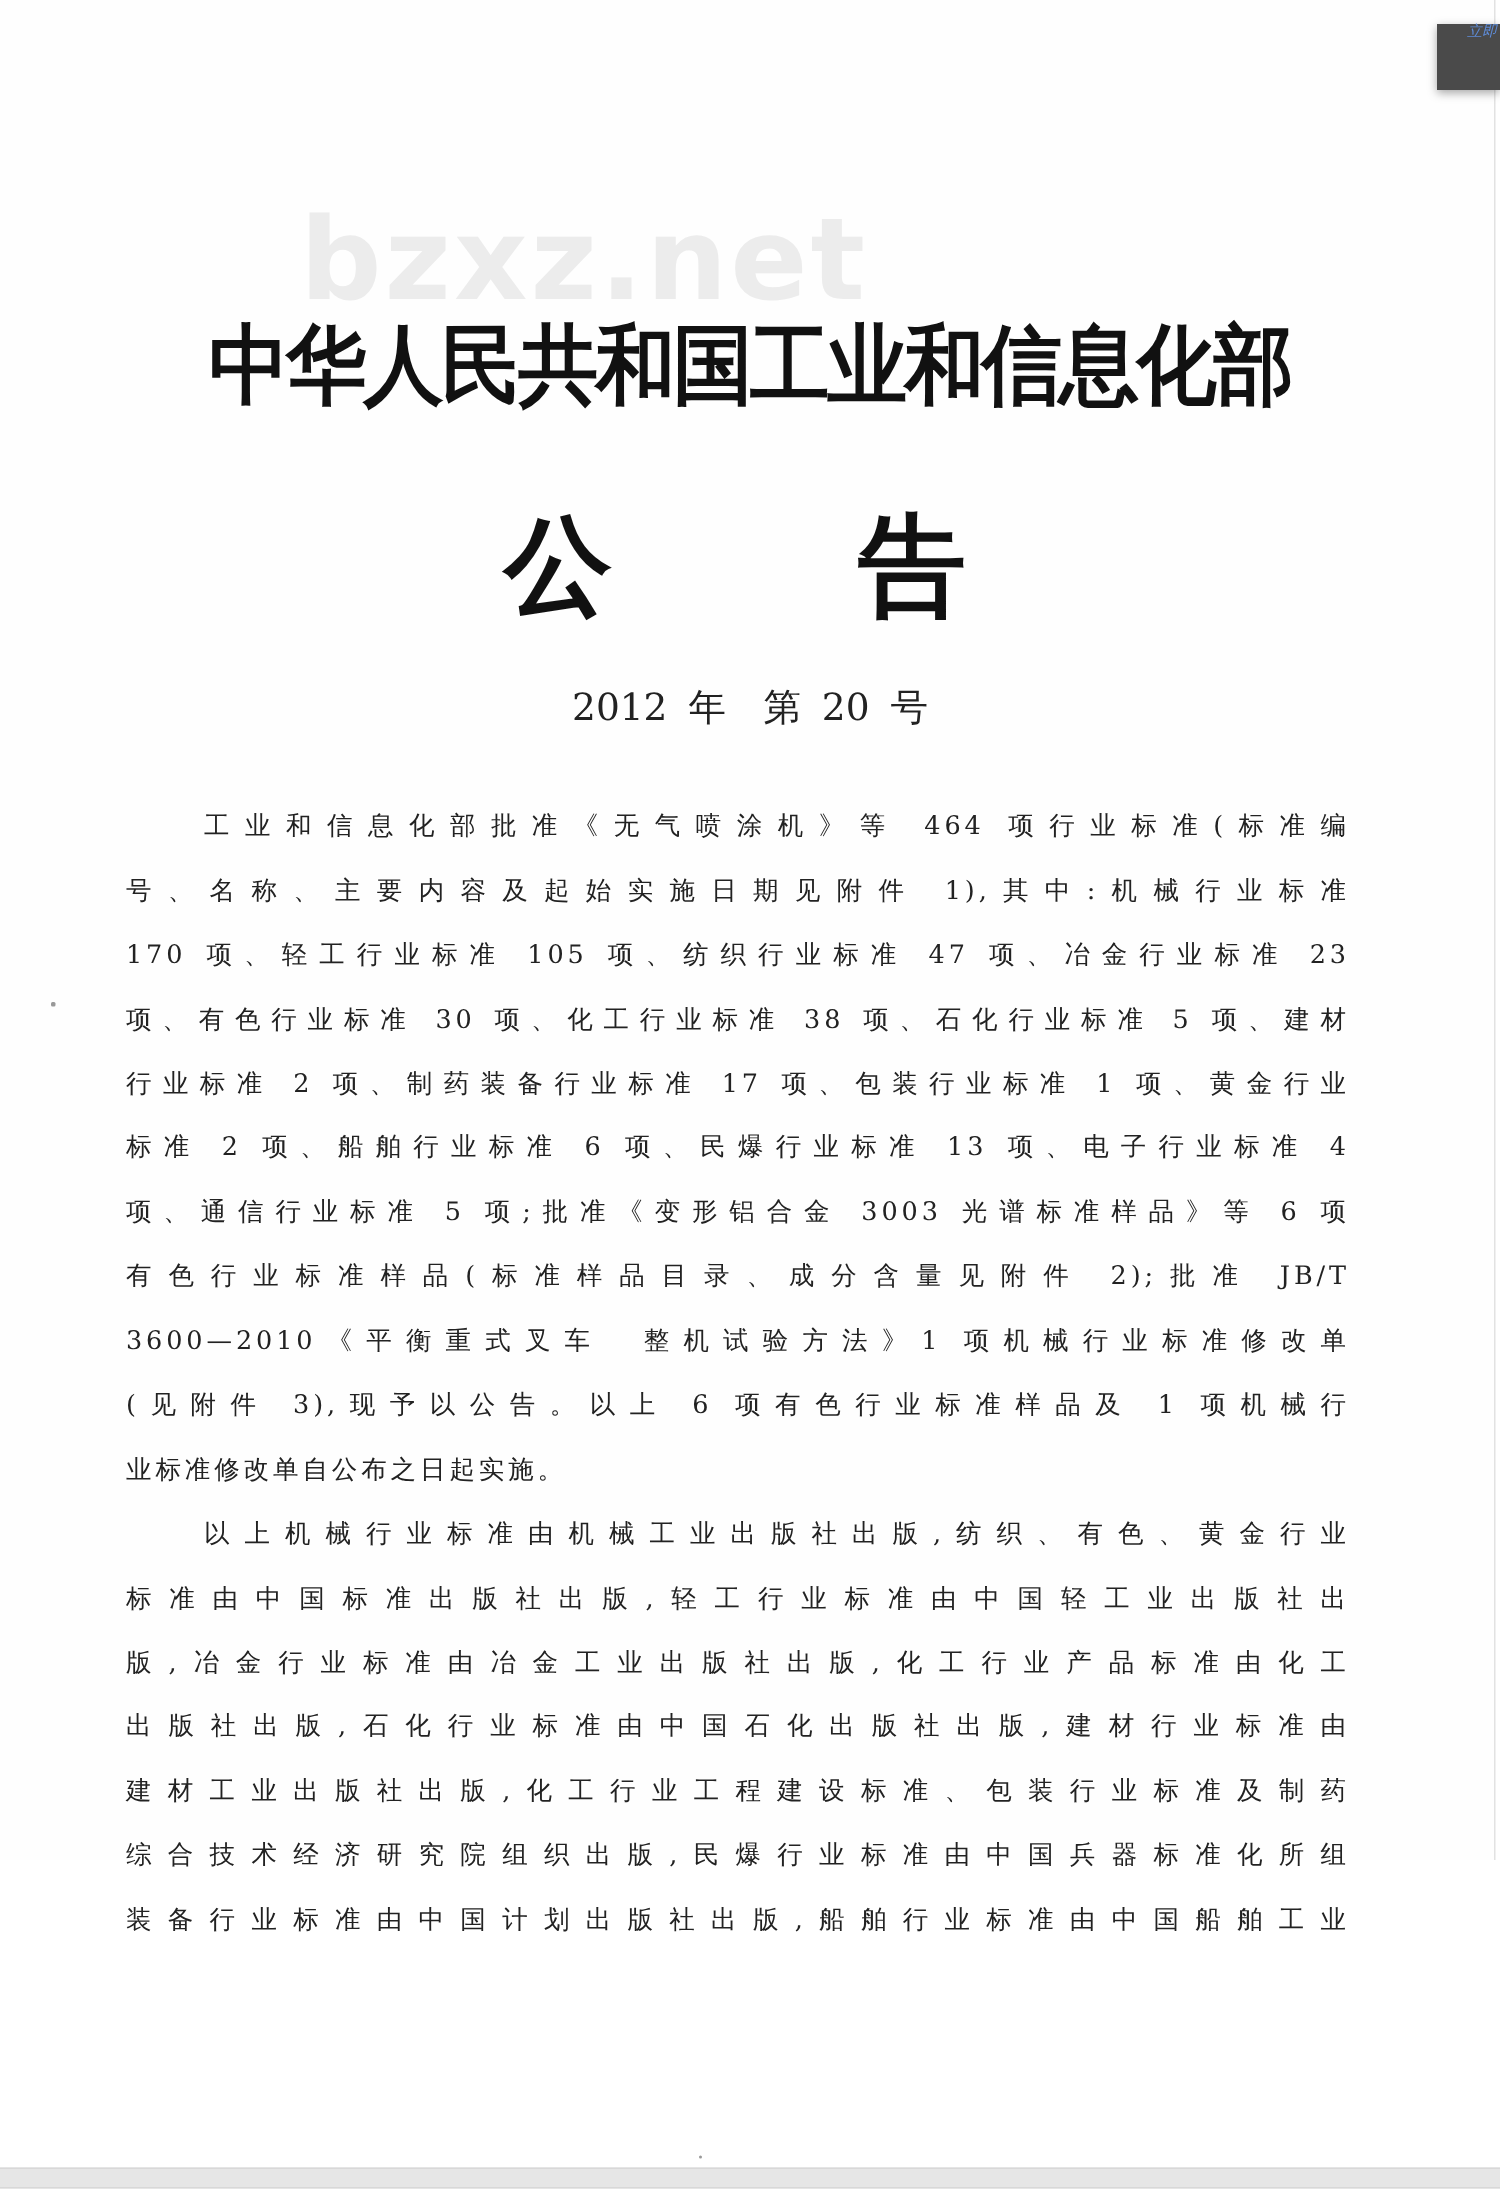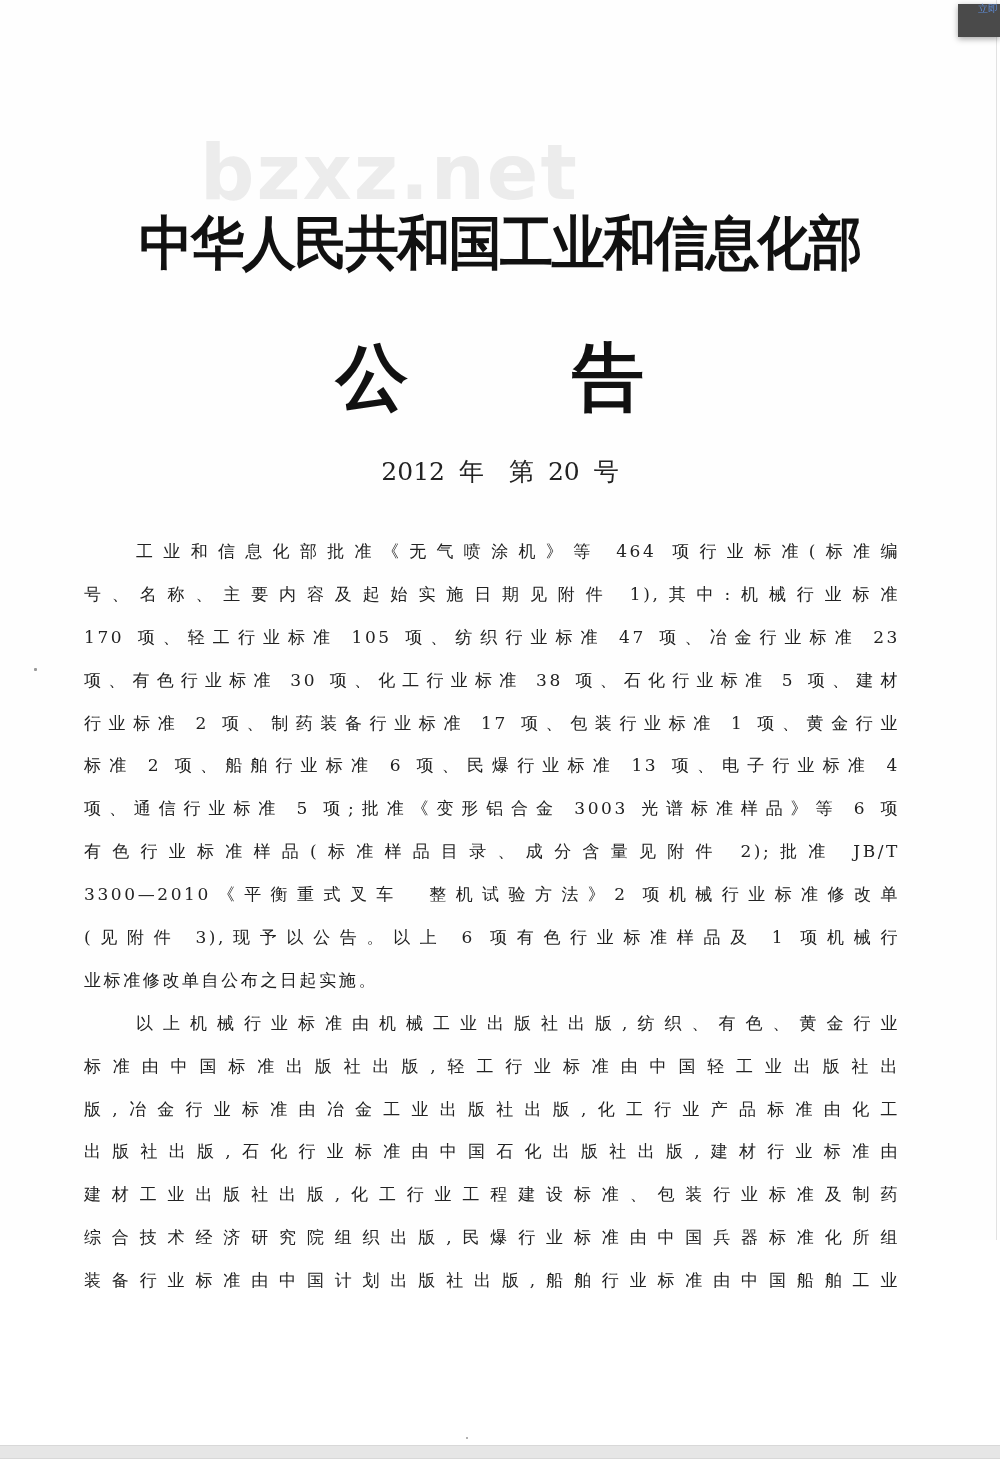--- a/index.html
+++ b/index.html
@@ -38,22 +38,22 @@
   }
   .body-text {
     position: absolute; left: 84px; width: 816px; top: 530px;
     font-size: 17px; line-height: 42.9px; color: #222;
     letter-spacing: 2.6px;
   }
   .body-text .line { white-space: nowrap; text-align: justify; text-align-last: justify; height: 42.9px; }
   .body-text .line.last { text-align-last: left; }
   .body-text .indent { padding-left: 52px; }
   .popup {
-    position: absolute; left: 958px; top: 4px; width: 42px; height: 33px;
-    background: #4a4a4a; box-shadow: 0 2px 6px rgba(0,0,0,0.35);
+    position: absolute; left: 958px; top: 16px; width: 42px; height: 44px;
+    background: #4a4a4a; box-shadow: 0 2px 6px rgba(0,0,0,0.35); font-style: italic;
   }
   .popup span {
     position: absolute; left: 20px; top: -2px; font-size: 10px;
     color: #5e8bd6; font-family: "DejaVu Sans", sans-serif;
   }
   .bottom-bar {
     position: absolute; left: 0; top: 1445px; width: 1000px; height: 12px;
     background: #e6e6e6; border-top: 1px solid #d8d8d8; border-bottom: 1px solid #d8d8d8;
   }
   .speck { position: absolute; width: 3px; height: 3px; background: #999; border-radius: 1px; }
@@ -73,21 +73,21 @@
   <div class="body-text">
     <div>
       <div class="line indent">工业和信息化部批准《无气喷涂机》等 464 项行业标准(标准编</div>
       <div class="line">号、名称、主要内容及起始实施日期见附件 1),其中:机械行业标准</div>
       <div class="line">170 项、轻工行业标准 105 项、纺织行业标准 47 项、冶金行业标准 23</div>
       <div class="line">项、有色行业标准 30 项、化工行业标准 38 项、石化行业标准 5 项、建材</div>
       <div class="line">行业标准 2 项、制药装备行业标准 17 项、包装行业标准 1 项、黄金行业</div>
       <div class="line">标准 2 项、船舶行业标准 6 项、民爆行业标准 13 项、电子行业标准 4</div>
       <div class="line">项、通信行业标准 5 项;批准《变形铝合金 3003 光谱标准样品》等 6 项</div>
       <div class="line">有色行业标准样品(标准样品目录、成分含量见附件 2);批准 JB/T</div>
-      <div class="line">3300—2010《平衡重式叉车　整机试验方法》2 项机械行业标准修改单</div>
+      <div class="line">3600—2010《平衡重式叉车　整机试验方法》1 项机械行业标准修改单</div>
       <div class="line">(见附件 3),现予以公告。以上 6 项有色行业标准样品及 1 项机械行</div>
       <div class="line last">业标准修改单自公布之日起实施。</div>
     </div>
     <div>
       <div class="line indent">以上机械行业标准由机械工业出版社出版,纺织、有色、黄金行业</div>
       <div class="line">标准由中国标准出版社出版,轻工行业标准由中国轻工业出版社出</div>
       <div class="line">版,冶金行业标准由冶金工业出版社出版,化工行业产品标准由化工</div>
       <div class="line">出版社出版,石化行业标准由中国石化出版社出版,建材行业标准由</div>
       <div class="line">建材工业出版社出版,化工行业工程建设标准、包装行业标准及制药</div>
       <div class="line">综合技术经济研究院组织出版,民爆行业标准由中国兵器标准化所组</div>

